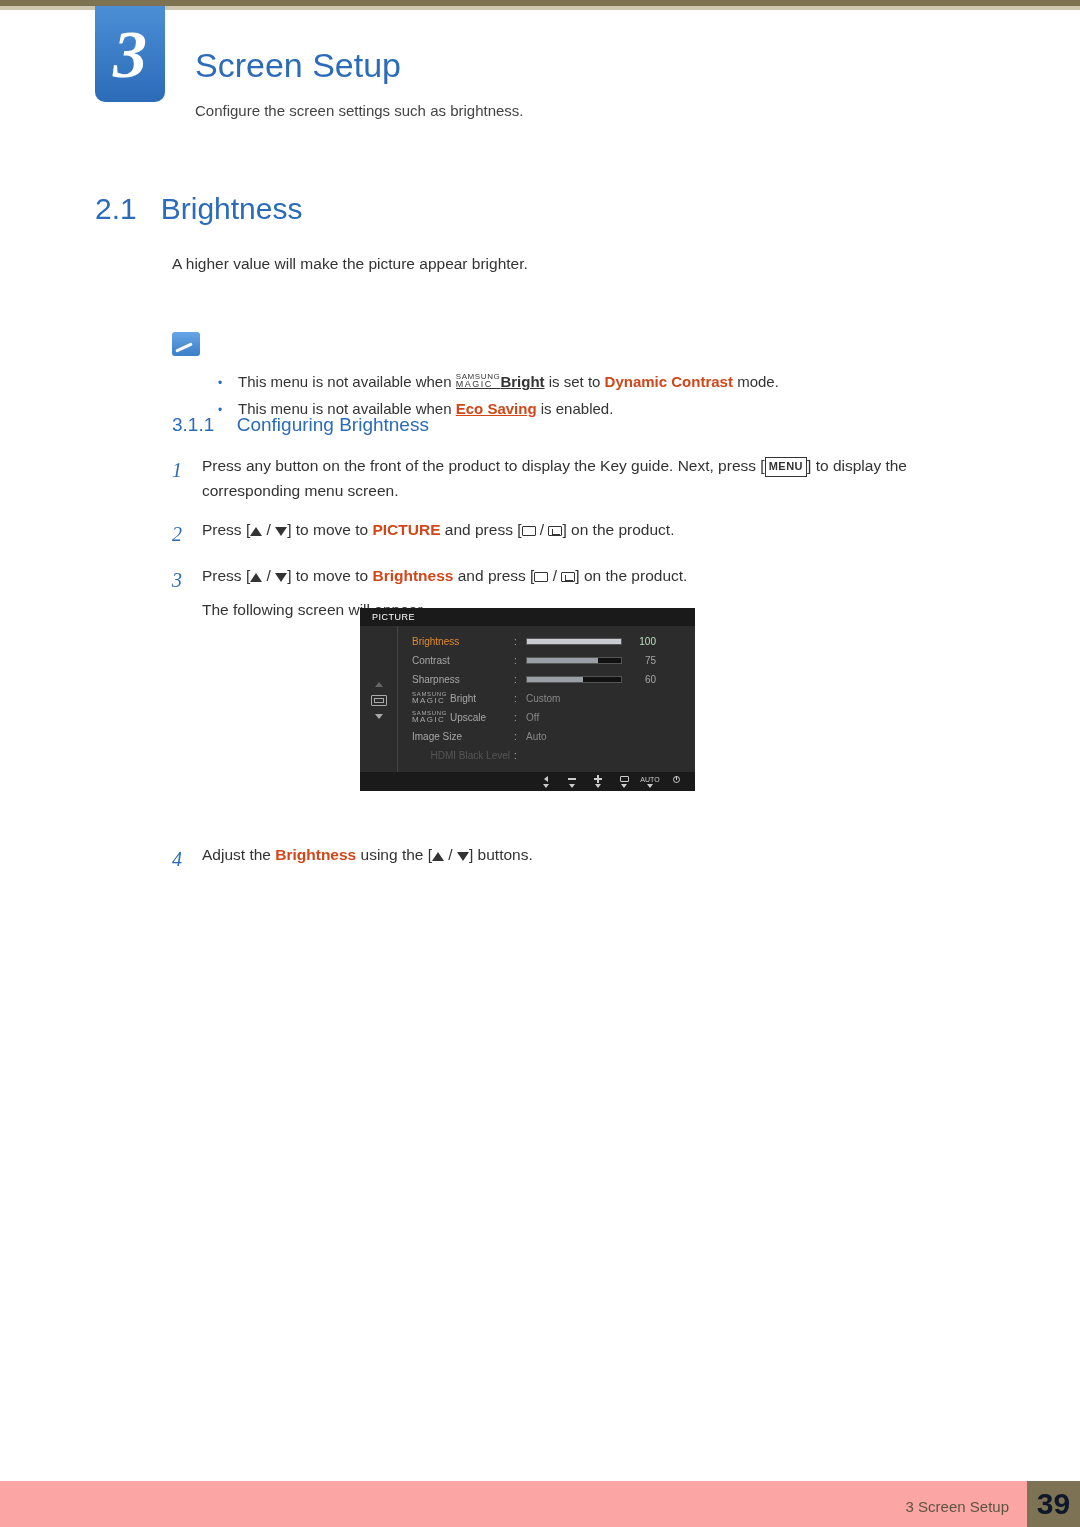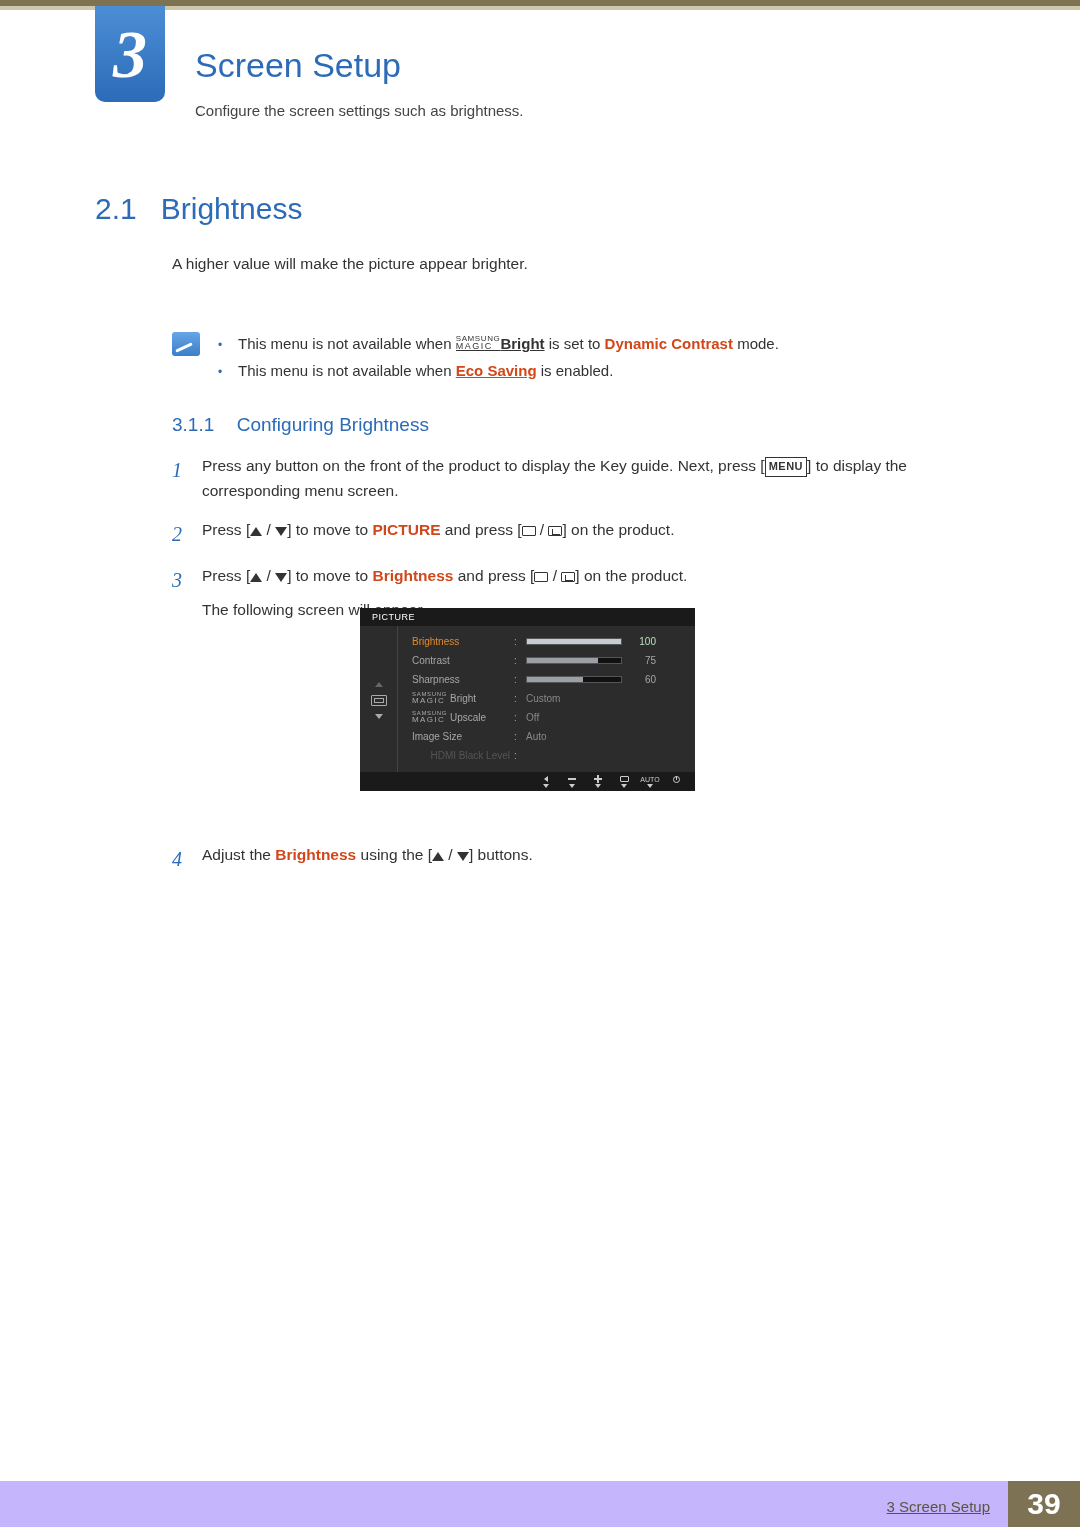--- a/index.html
+++ b/index.html
@@ -114,20 +114,21 @@
     top: 14px;
     left: 3px;
     transform: rotate(-25deg);
     border-radius: 2px;
   }
   .note-list {
     list-style: none;
     font-size: 15px;
     line-height: 1.8;
     color: #333;
+    margin-top: 38px;
   }
   .note-list li::before {
     content: "•";
     color: #2b6bb8;
     margin-right: 12px;
     font-size: 12px;
   }
   .magic {
     font-family: Arial, sans-serif;
     font-size: 9px;
@@ -294,33 +295,32 @@
   .page-footer {
     position: absolute;
     bottom: 0;
     left: 0; right: 0;
     height: 46px;
     display: flex;
     align-items: stretch;
   }
   .footer-left {
     flex: 1;
-    background: #c4b5fd;
+    background: #fca5a5;
     padding: 4px 18px 0 14px;
     display: flex;
     align-items: center;
     justify-content: flex-end;
     color: #5b5540;
     font-size: 15px;
-    text-decoration: underline;
   }
   .footer-right {
-    width: 72px;
+    width: 53px;
     background: #7d7354;
-    color: #ffffff;
+    color: #0f172a;
     display: flex;
     align-items: center;
     justify-content: center;
     font-size: 30px;
     font-weight: bold;
   }
 </style>
 </head>
 <body>
 

